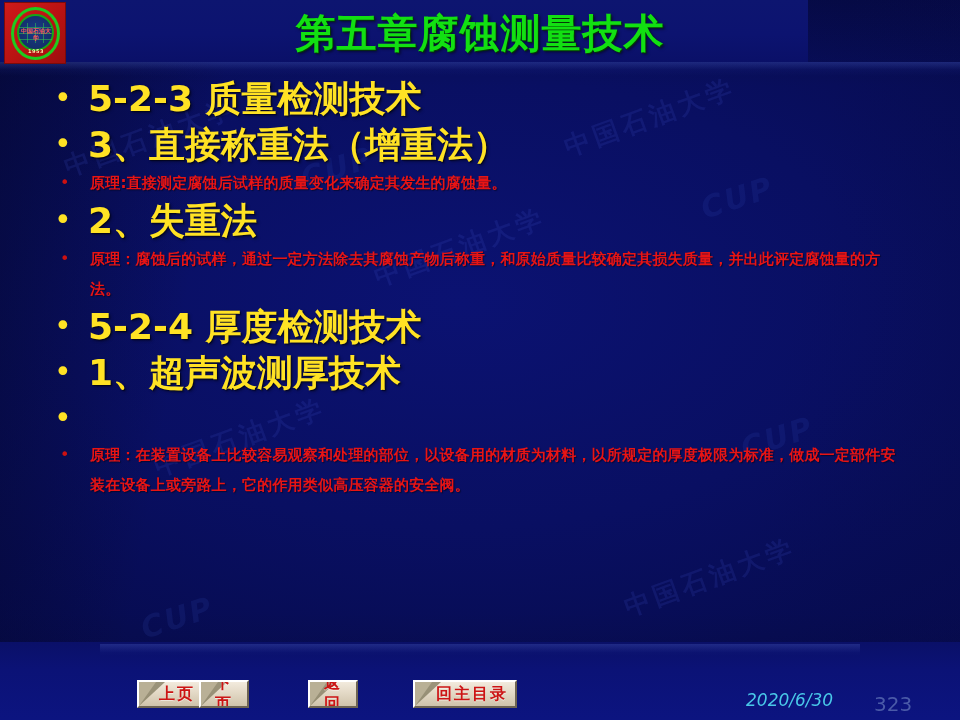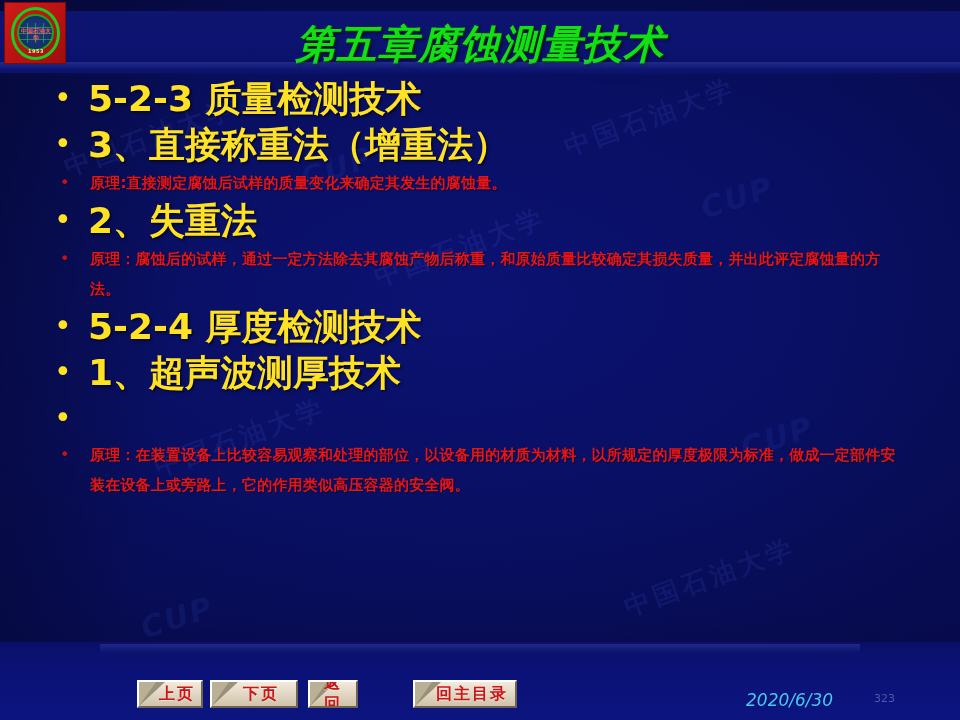--- a/index.html
+++ b/index.html
@@ -49,25 +49,24 @@
     letter-spacing: 2px;
     transform: rotate(-18deg);
     white-space: nowrap;
     pointer-events: none;
     user-select: none;
   }
 
   
   #title-bar {
     position: absolute;
-    left: 0; top: 11px;
-    width: 960px;
+    left: 0; top: 0;
+    width: 808px;
     height: 62px;
     background: linear-gradient(180deg, #0d1570 0%, #0c1370 55%, #0a1068 100%);
-    font-style: italic;
   }
   #title-text {
     position: absolute;
     left: 0; top: 6px;
     width: 960px;
     text-align: center;
     font-size: 40px;
     font-weight: bold;
     color: #12e012;
     letter-spacing: 1px;
@@ -253,38 +252,38 @@
     box-sizing: border-box;
     color: #cc1414;
     font-size: 16px;
     font-weight: bold;
     letter-spacing: 2px;
     font-family: "DejaVu Serif", "Liberation Serif", serif;
     text-shadow: 0 1px 0 rgba(255,255,255,0.5);
     border-radius: 7px;
   }
   #btn-prev  { left: 137px; width: 66px; }
-  #btn-next  { left: 210px; width: 88px; }
+  #btn-next  { left: 199px; width: 50px; }
   #btn-back  { left: 308px; width: 50px; }
   #btn-home  { left: 413px; width: 104px; }
 
   #date-text {
     position: absolute;
     left: 746px; top: 690px;
     color: #49c8e8;
     font-size: 17px;
     letter-spacing: 0px;
     font-family: "DejaVu Sans", "Liberation Sans", sans-serif;
     font-style: italic;
   }
   #page-num {
     position: absolute;
     left: 874px; top: 692px;
     color: #4a5aa8;
-    font-size: 11px;
+    font-size: 20px;
     font-family: "DejaVu Sans", "Liberation Sans", sans-serif;
   }
 </style>
 </head>
 <body>
 
 <div id="slide">
 
   <div id="bg-vignette"></div>
 

